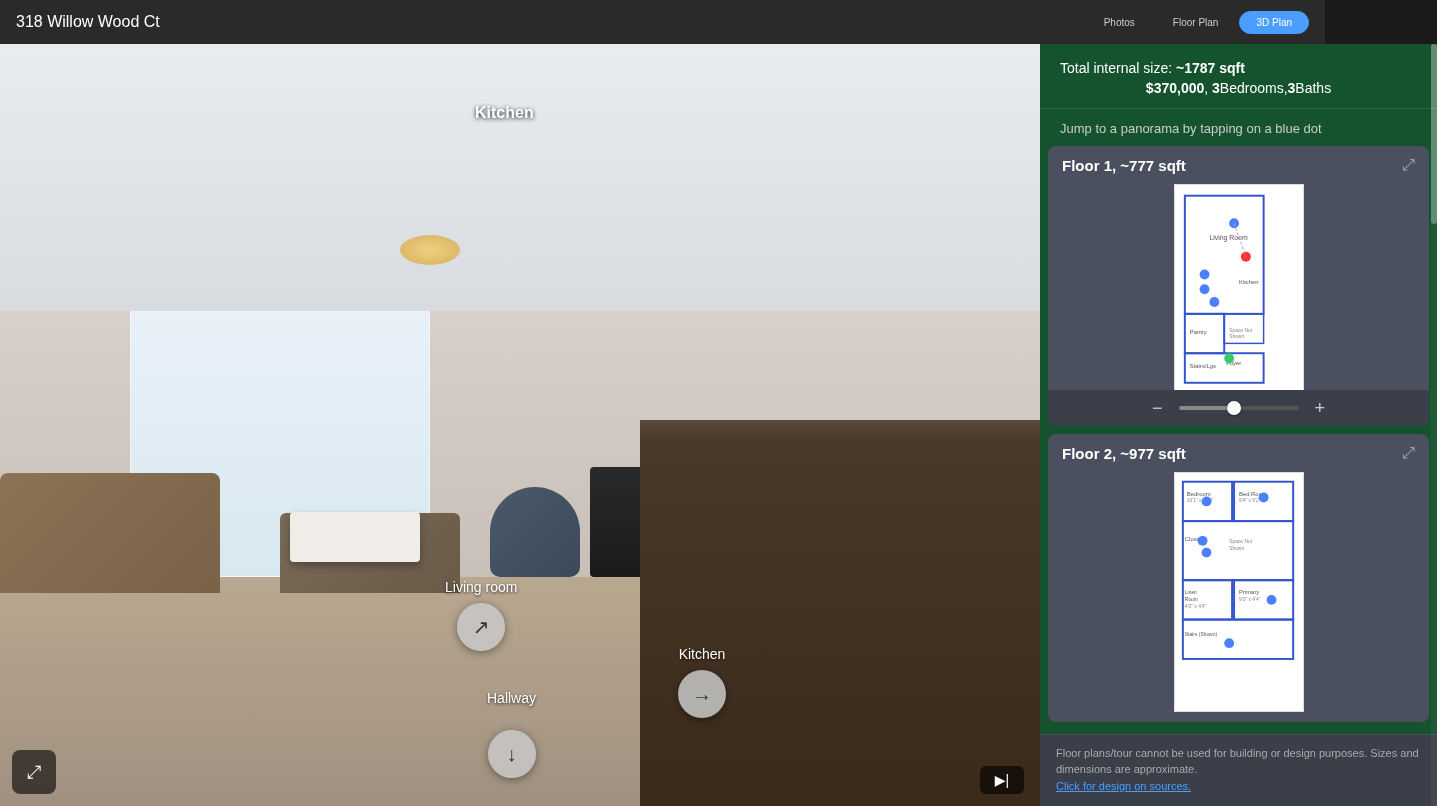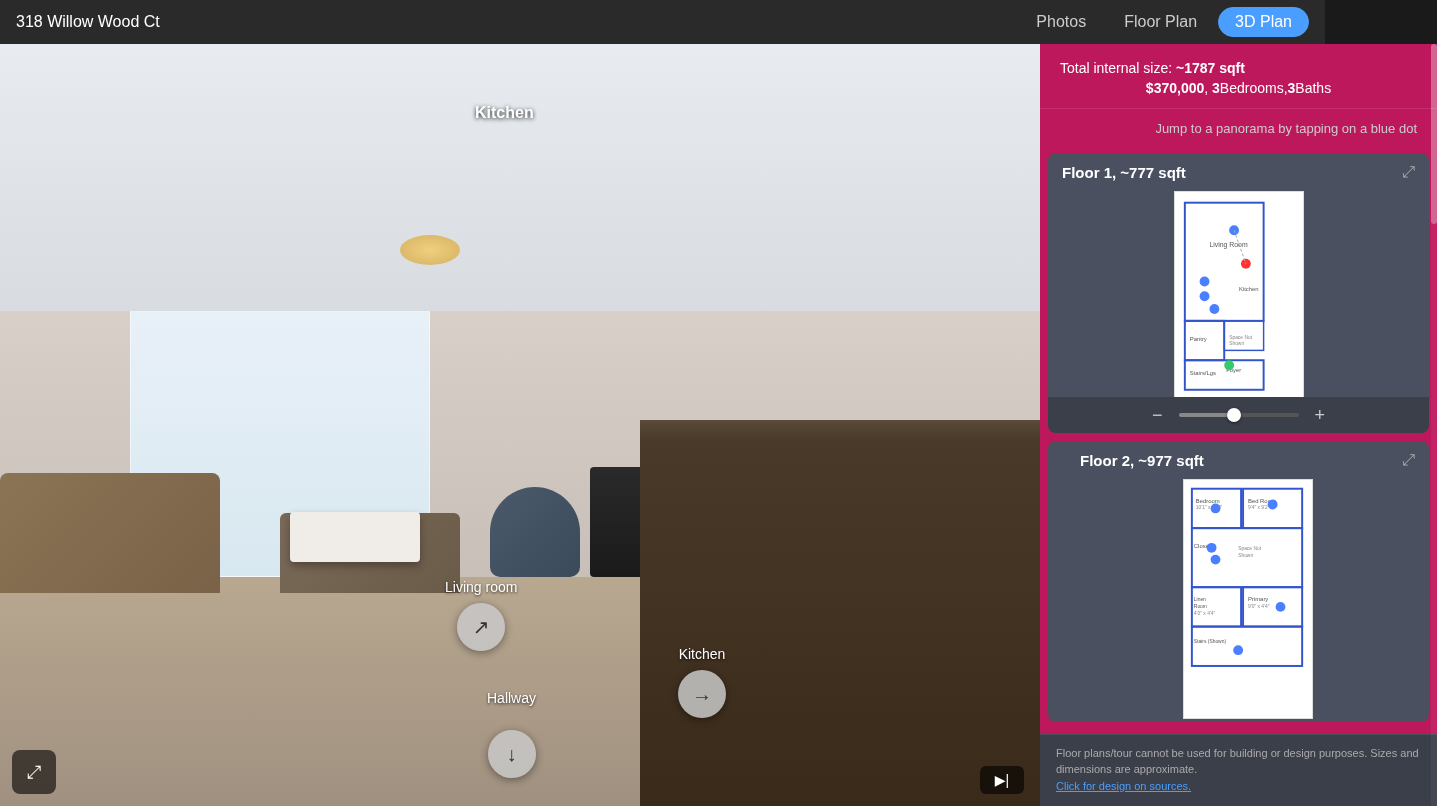--- a/index.html
+++ b/index.html
@@ -7,21 +7,21 @@
 
     
     #header {
       position: absolute; top: 0; left: 0; width: 1325px; height: 44px;
       background: #2a2a2a; display: flex; align-items: center; justify-content: space-between;
       padding: 0 16px; z-index: 100;
     }
     #header-title { color: #fff; font-size: 16px; font-weight: 500; }
     #nav-tabs { display: flex; gap: 4px; align-items: center; }
     .nav-tab {
-      padding: 5px 16px; border-radius: 20px; font-size: 16px; cursor: pointer;
+      padding: 5px 16px; border-radius: 20px; font-size: 10px; cursor: pointer;
       color: #ccc; background: transparent; border: 1px solid transparent; text-align: center;
     }
     .nav-tab.active { background: #4a9eff; color: #fff; border-color: #4a9eff; }
 
     
     #panorama {
       position: absolute; top: 44px; left: 0; width: 1040px; height: 762px;
       background: linear-gradient(180deg, #c8d4dc 0%, #b8c8d4 20%, #d4c8b8 40%, #c4b8a8 60%, #b8a898 80%, #a89888 100%);
       overflow: hidden;
     }
@@ -126,34 +126,34 @@
     #next-btn {
       position: absolute; bottom: 12px; right: 16px;
       width: 44px; height: 28px; background: rgba(0,0,0,0.6); border-radius: 6px;
       display: flex; align-items: center; justify-content: center; cursor: pointer;
       color: #fff; font-size: 14px; z-index: 50;
     }
 
     
     #right-panel {
       position: absolute; top: 44px; right: 0; width: 397px; height: 762px;
-      background: #be185d; display: flex; flex-direction: column;
+      background: #14532d; display: flex; flex-direction: column;
       overflow: hidden;
     }
 
     #property-info {
       padding: 16px 20px 12px; border-bottom: 1px solid rgba(255,255,255,0.1);
     }
     .info-size { color: #fff; font-size: 14px; margin-bottom: 4px; }
     .info-size span.highlight { font-weight: 700; }
     .info-price { color: #fff; font-size: 14px; text-align: center; }
     .info-price span.price { font-weight: 700; }
 
     #jump-hint {
-      padding: 12px 20px 17px; color: #ccc; font-size: 13px; text-align: right;
+      padding: 12px 20px 10px; color: #ccc; font-size: 13px;
     }
 
     
     .floor-section {
       flex: 1; background: #4a5060; margin: 0 8px 8px;
       border-radius: 8px; overflow: hidden; position: relative; min-height: 280px;
     }
     .floor-header {
       padding: 10px 14px; display: flex; align-items: center; justify-content: space-between;
     }
@@ -311,21 +311,21 @@
 
     <div class="zoom-controls">
       <span class="zoom-minus">−</span>
       <div class="zoom-slider">
         <div class="zoom-handle"></div>
       </div>
       <span class="zoom-plus">+</span>
     </div>
   </div>
 
-  <div class="floor-section" style="flex: 1; min-height: 220px; margin-bottom: 12px; padding-left: 18px;">
+  <div class="floor-section" style="flex: 1; min-height: 220px; margin-bottom: 12px;">
     <div class="floor-header">
       <span class="floor-title">
         <span>Floor 2</span>,
         <span>~977 sqft</span>
       </span>
       <span class="floor-expand-icon">⤢</span>
     </div>
     <div class="floor-map-container">
 
       <svg class="floor-plan-svg" viewBox="0 0 130 240" style="background:#fff; border:1px solid #ddd;">

